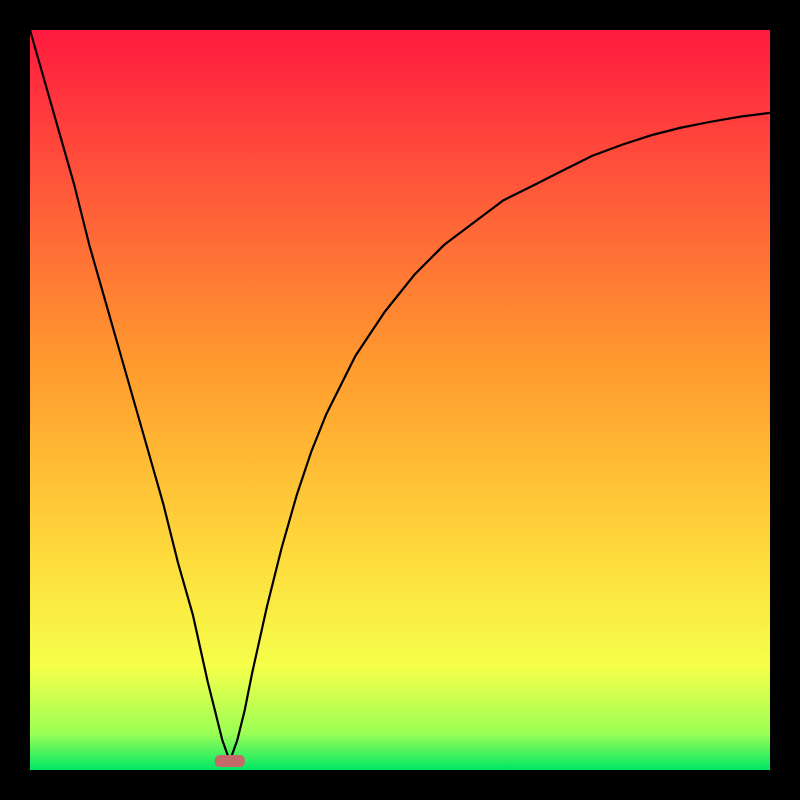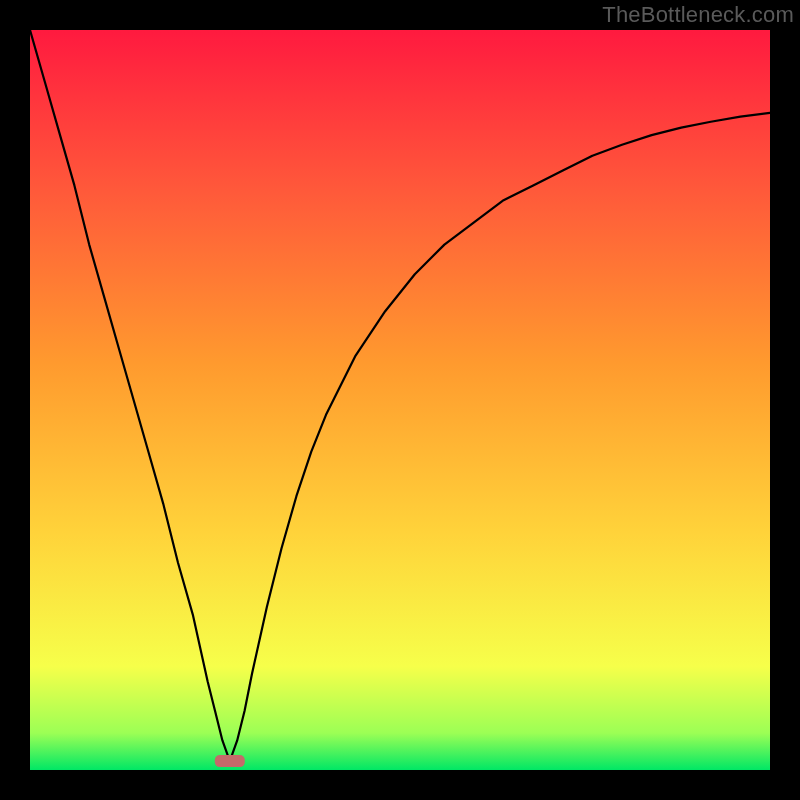--- a/index.html
+++ b/index.html
@@ -42,21 +42,20 @@
     font-weight: 500;
     user-select: none;
   }
   svg { display: block; }
 </style>
 </head>
 <body>
 
 <div class="outer">
 
-  <div class="watermark">TheBottleneck.com</div>
 
   <div class="plot-frame">
     <svg class="plot-inner" viewBox="0 0 740 740" preserveAspectRatio="none">
       <defs>
         <linearGradient id="bg-grad" x1="0" y1="0" x2="0" y2="1">
           <stop id="g-top" offset="0%" stop-color="#ff1a3f"></stop>
           <stop id="g-midr" offset="22%" stop-color="#ff5a3a"></stop>
           <stop id="g-mido" offset="45%" stop-color="#ff9a2e"></stop>
           <stop id="g-mid" offset="68%" stop-color="#ffd33a"></stop>
           <stop id="g-ylw" offset="86%" stop-color="#f6ff4a"></stop>

